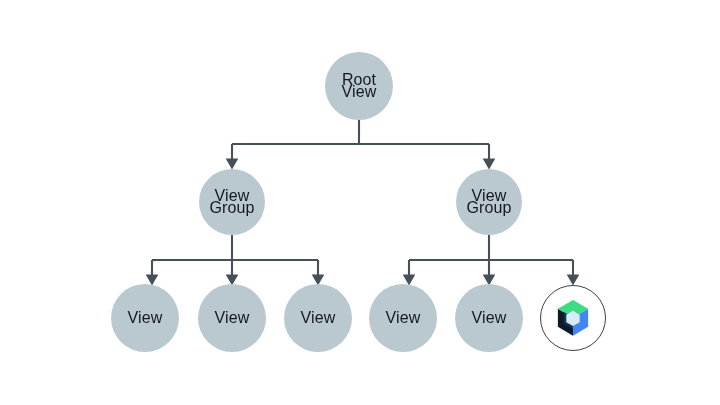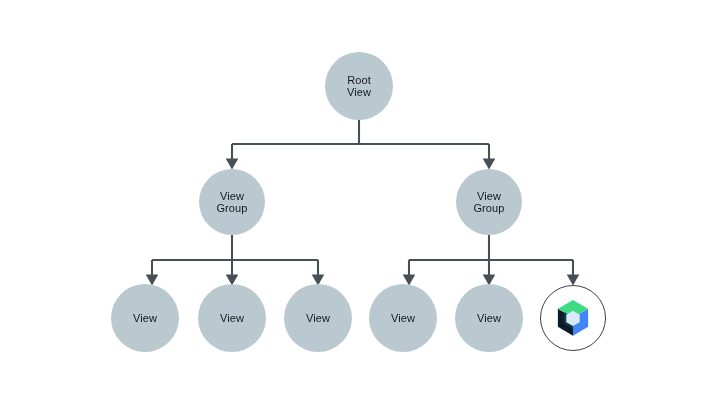--- a/index.html
+++ b/index.html
@@ -32,21 +32,21 @@
     display: flex;
     align-items: center;
     justify-content: center;
     text-align: center;
     box-sizing: border-box;
   }
   .node-fill {
     background: #bac8d0;
   }
   .node-label {
-    font-size: 11px;
+    font-size: 16px;
     line-height: 12.5px;
     color: #15191c;
     letter-spacing: 0.1px;
     white-space: pre-line;
     user-select: none;
   }
   .node-compose {
     background: #ffffff;
     border: 1.4px solid #3c4246;
   }

